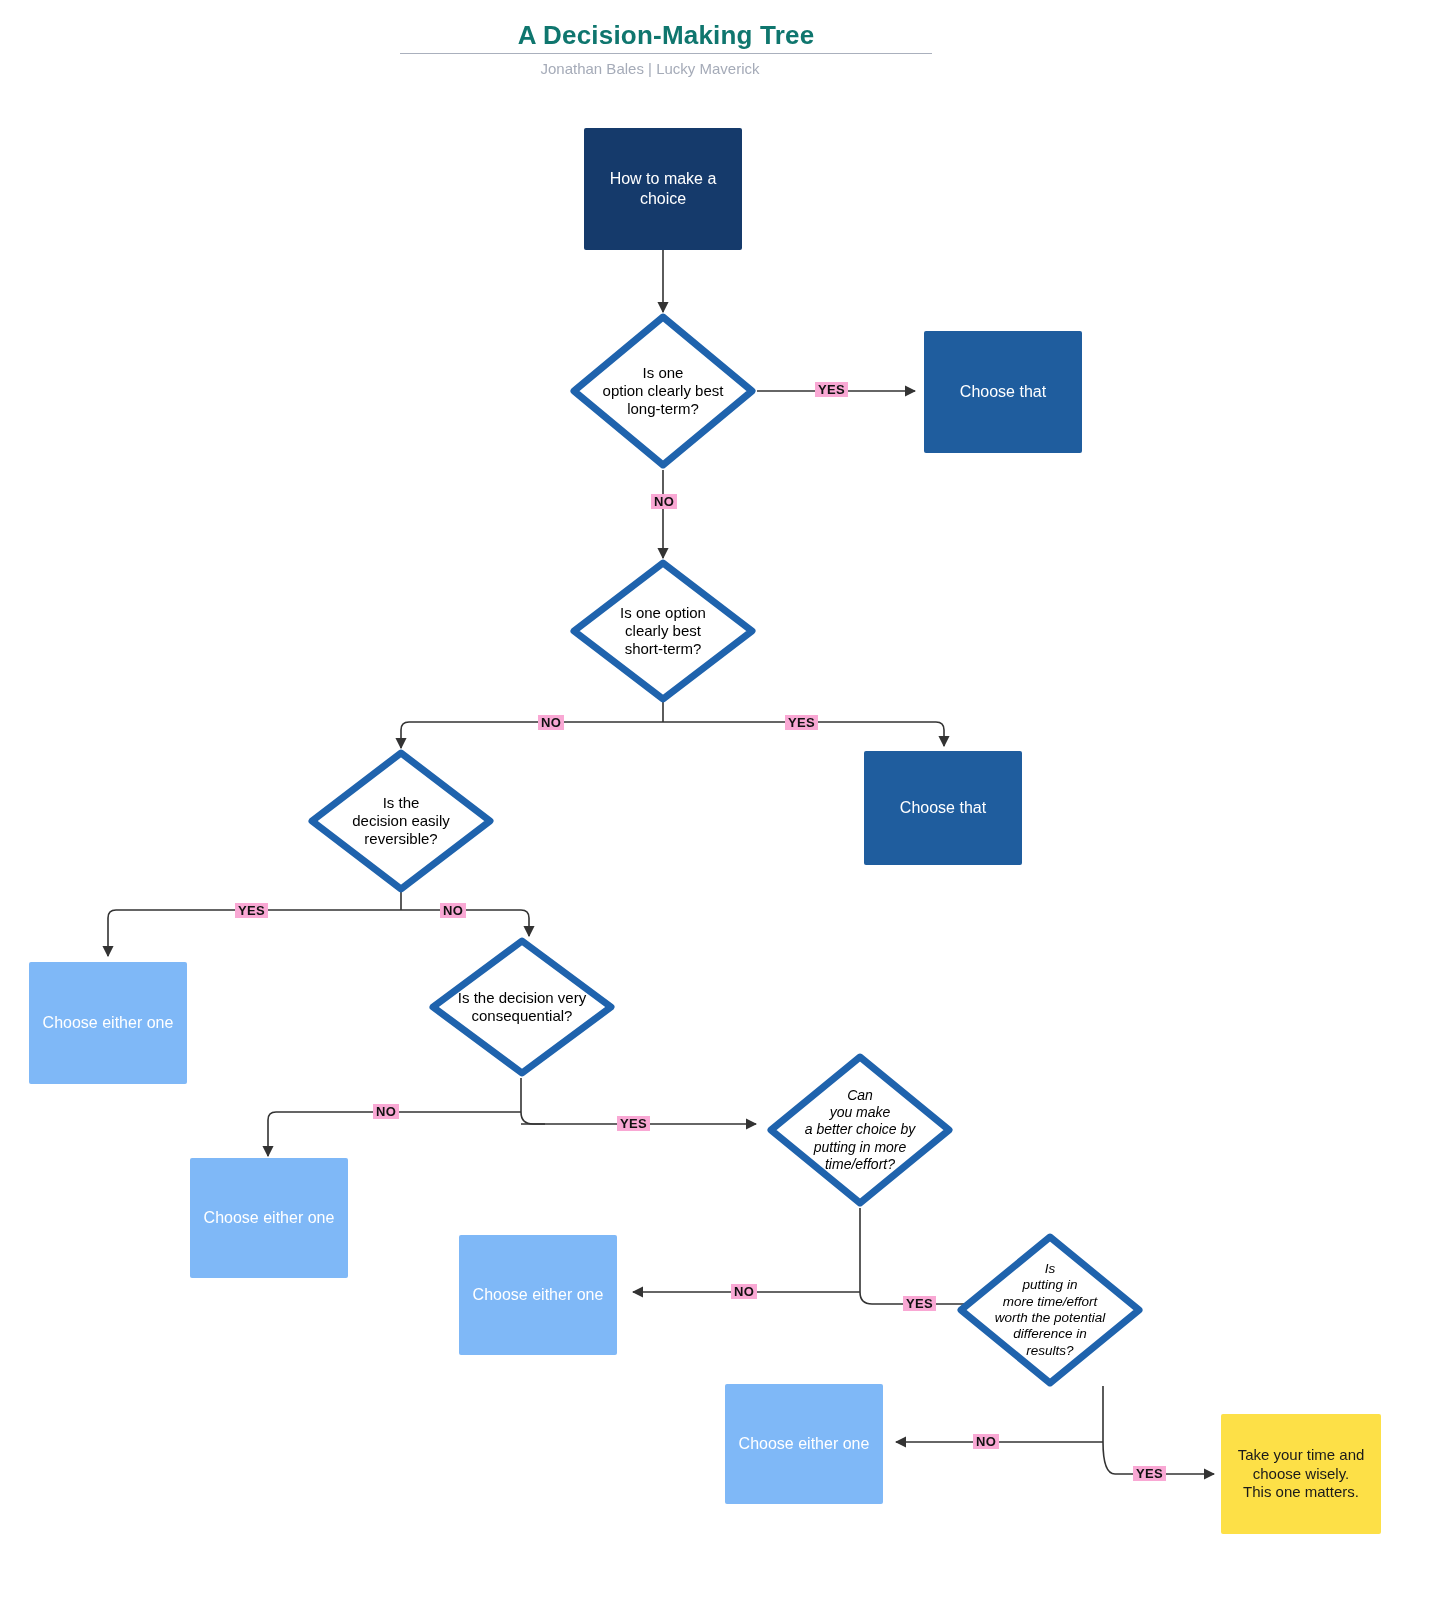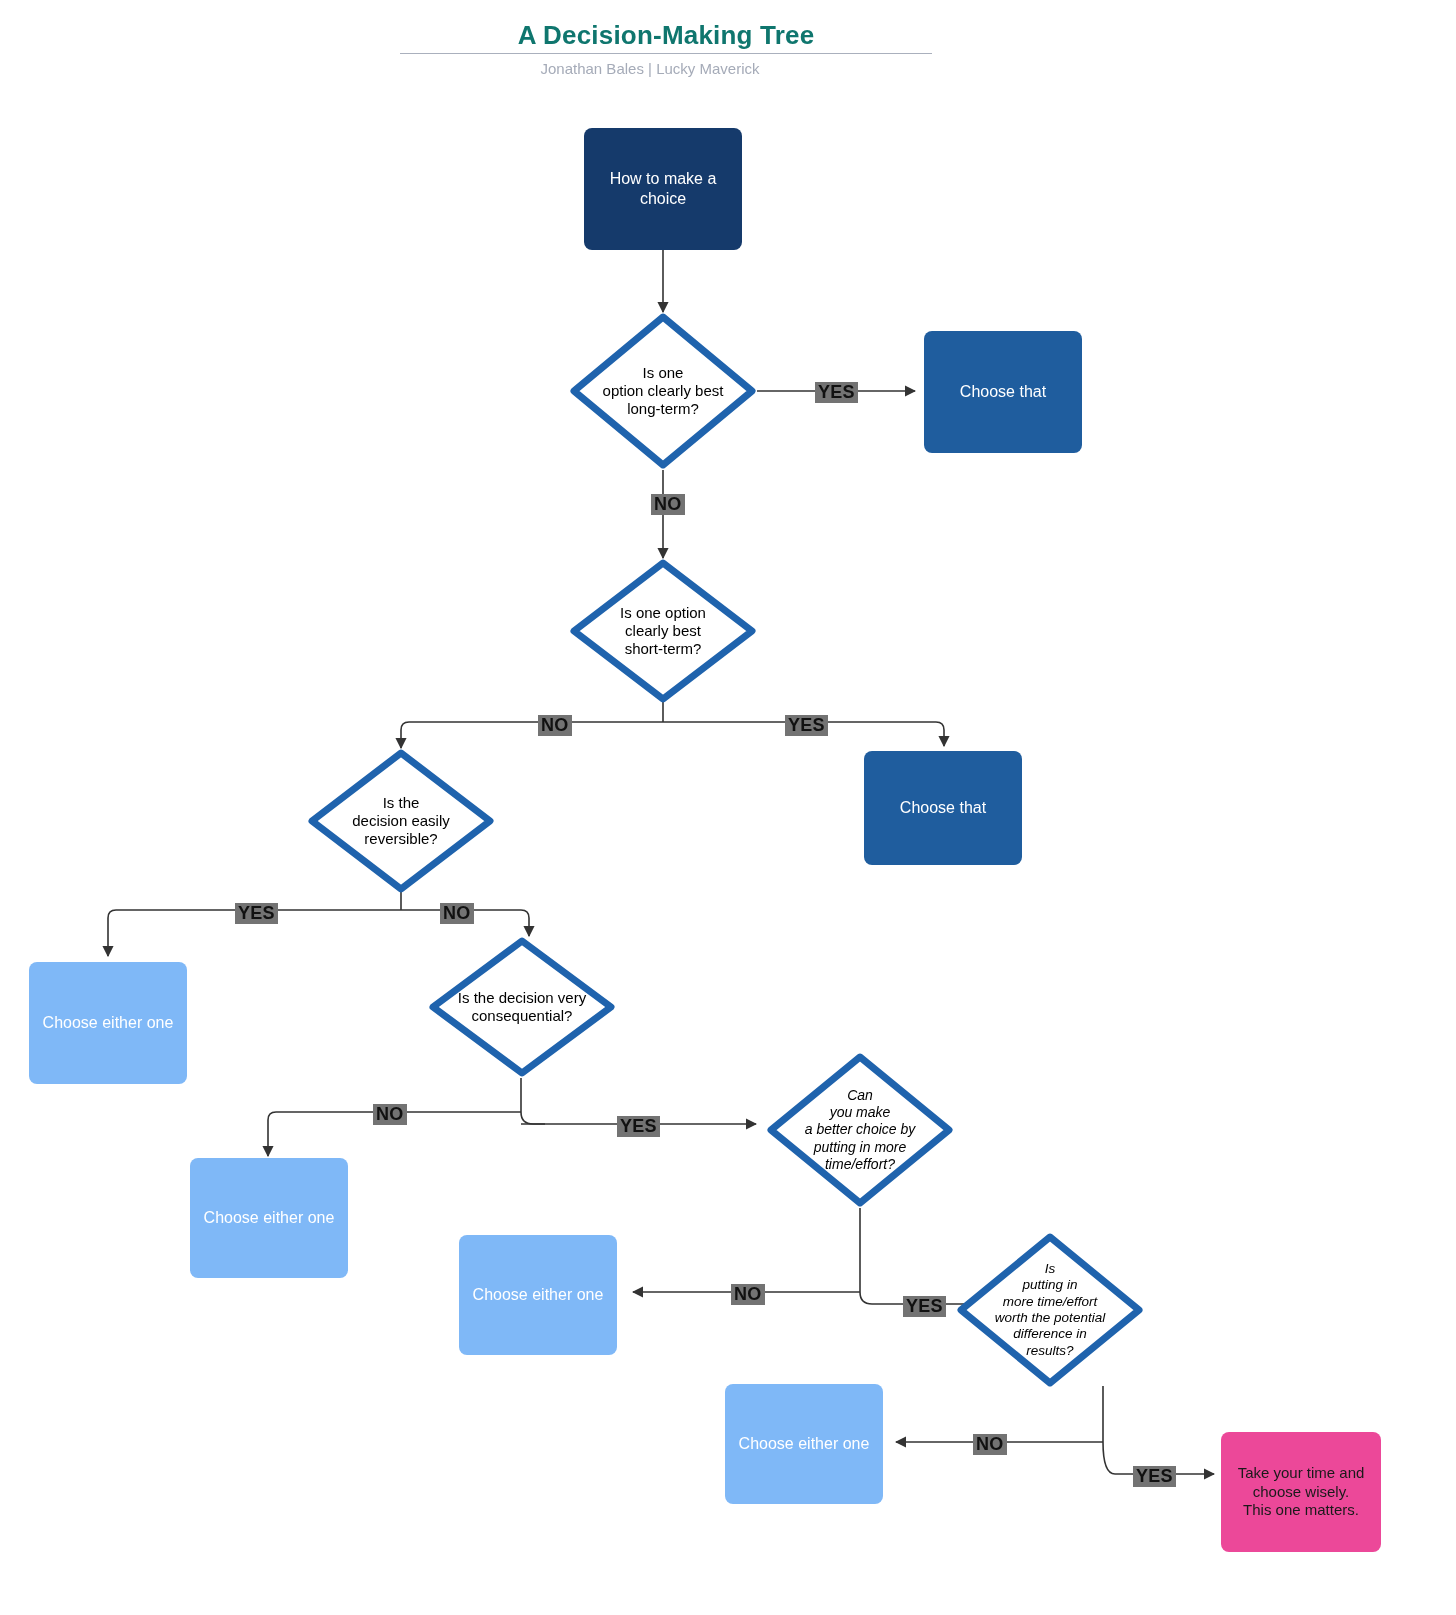--- a/index.html
+++ b/index.html
@@ -58,28 +58,28 @@
   
   .node {
     position: absolute;
     display: flex;
     align-items: center;
     justify-content: center;
     text-align: center;
     line-height: 1.25;
   }
   .box {
-    border-radius: 8px;
+    border-radius: 2px;
     font-size: 16px;
     padding: 6px 10px;
   }
   .box.dark   { background: #153a6b; color: #ffffff; }
   .box.mid    { background: #1f5d9e; color: #ffffff; }
   .box.light  { background: #7fb8f7; color: #ffffff; }
-  .box.pale   { background: #ec4899; color: #1a1a1a; margin-top: 18px; }
+  .box.pale   { background: #fde047; color: #1a1a1a; }
 
   .diamond-wrap { position: absolute; }
   .diamond-shape {
     position: absolute;
     left: 0; top: 0;
     width: 100%; height: 100%;
   }
   .diamond-label {
     position: absolute;
     left: 0; top: 0;
@@ -89,24 +89,24 @@
     justify-content: center;
     text-align: center;
     font-size: 15px;
     color: #000000;
     line-height: 1.22;
     white-space: pre-line;
     padding: 0 6px;
   }
   .edge-label {
     position: absolute;
-    font-size: 18px;
+    font-size: 13px;
     font-weight: bold;
     color: #111111;
-    background: #737373;
+    background: #f9a8d4;
     padding: 0 3px;
     letter-spacing: 0.3px;
   }
 </style>
 </head>
 <body>
 
 <div id="page">
 
   <div id="header">

